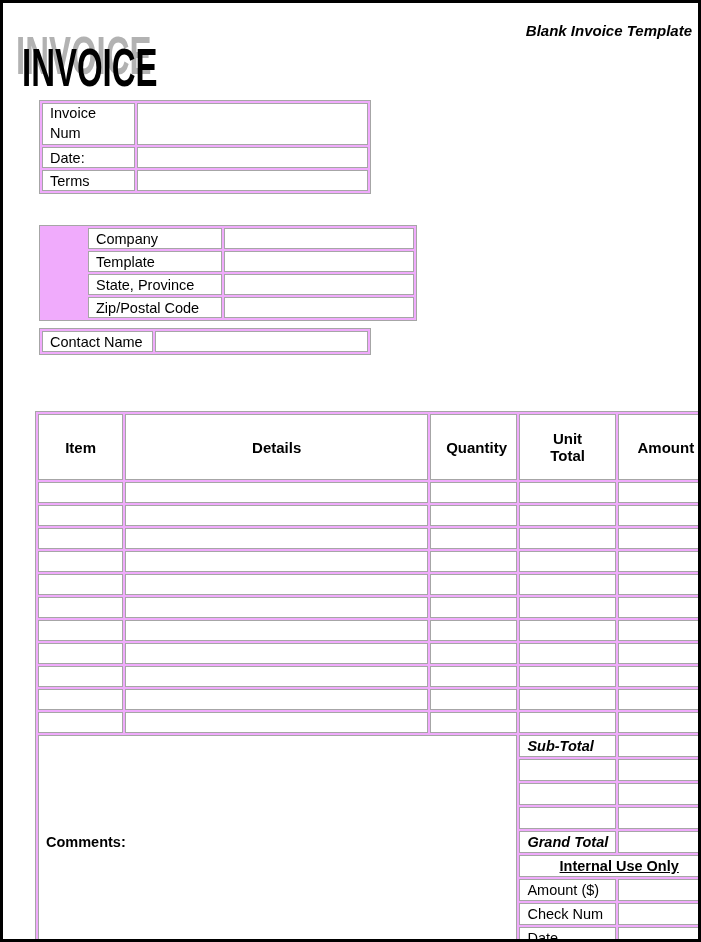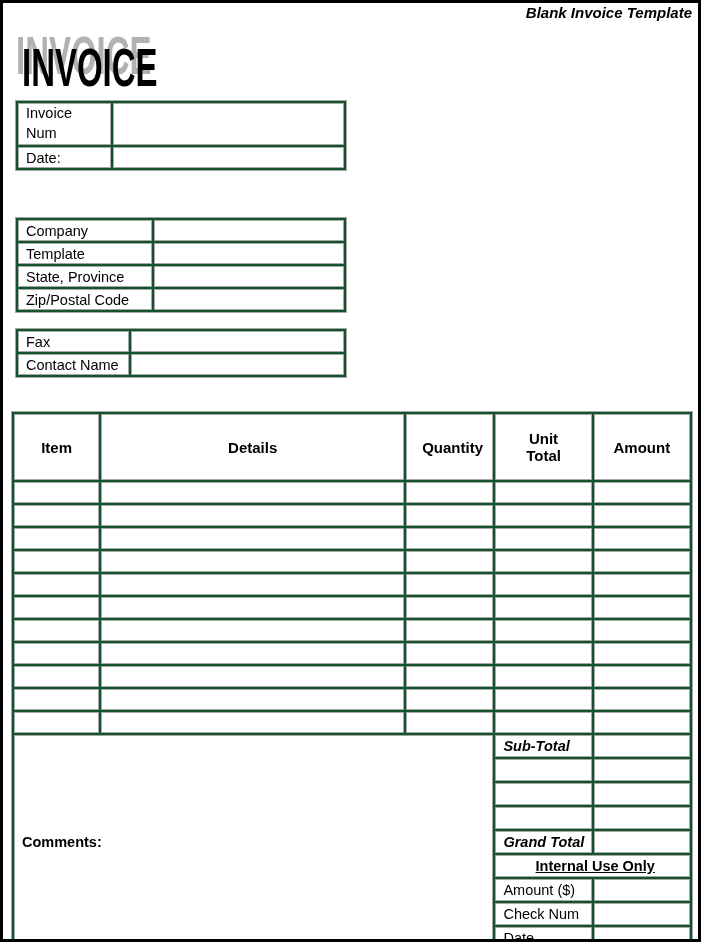--- a/index.html
+++ b/index.html
@@ -13,21 +13,21 @@
     width:701px;height:942px;
     box-sizing:border-box;
     border:3px solid #000;
     background:#fff;
     font-family:"Liberation Sans",sans-serif;
     color:var(--text);
     overflow:hidden;
   }
   
   .note{
-    position:absolute;top:1px;right:6px;
+    position:absolute;top:19px;right:6px;
     font-size:15px;font-weight:bold;font-style:italic;
     white-space:nowrap;
   }
   
   .title{
     position:absolute;
     font-size:54px;font-weight:bold;line-height:1;
     white-space:nowrap;
     transform:scale(0.61,1);
     transform-origin:left top;
@@ -36,40 +36,41 @@
   .title.shadow{left:13px;top:25px;color:var(--title-shadow);}
   .title.main{left:19px;top:37px;color:#000;}
 
   
   table.grid{
     border-collapse:separate;
     border-spacing:2px;
     border:1px solid var(--border-gray);
     table-layout:fixed;
     position:absolute;
-    background:#14532d;
+    background:#f0abfc;
+    margin-left:24px;
   }
   table.grid td, table.grid th{
     border:1px solid var(--border-gray);
     background:#fff;
     font-size:14.5px;
     height:19px;
     vertical-align:middle;
     padding:0 2px 0 7px;
     overflow:hidden;
   }
   table.grid th{
     font-size:15px;font-weight:bold;text-align:center;
     height:20px;padding:15px;
   }
   tr.tall td{height:40px;}
   .wrap-narrow{display:inline-block;max-width:62px;line-height:1.35;}
 
   #meta-table{left:12px;top:97px;width:332px;}
-  #company-table{left:12px;top:214px;width:332px;}
+  #company-table{left:12px;top:222px;width:332px;padding-left:46px;}
   #contact-table{left:12px;top:325px;width:332px;}
   #items-table{left:8px;top:408px;width:682px;}
 
   tr.srow td{height:20px;}
   td.comments-cell{
     vertical-align:top;
     padding:4px 4px 0 10px;
     font-size:15px;font-weight:bold;
   }
   td.total-label{font-size:15px;font-weight:bold;font-style:italic;}
@@ -92,20 +93,24 @@
       </colgroup>
     <tbody>
         <tr class="tall">
       <td><span class="wrap-narrow">Invoice Num</span></td>
       <td></td>
     </tr>
     <tr>
       <td>Date:</td>
       <td></td>
     </tr>
+    <tr>
+      <td>Terms</td>
+      <td></td>
+    </tr>
   </tbody>
     </table>
 
   <table class="grid" id="company-table">
     <colgroup>
         <col style="width:134px">
         <col style="width:190px">
       </colgroup>
     <tbody>
         <tr>
@@ -126,24 +131,20 @@
     </tr>
   </tbody>
     </table>
 
   <table class="grid" id="contact-table">
     <colgroup>
         <col style="width:111px">
         <col style="width:213px">
       </colgroup>
     <tbody>
-    <tr>
-      <td>Fax</td>
-      <td></td>
-    </tr>
     <tr>
       <td>Contact Name</td>
       <td></td>
     </tr>
   </tbody>
     </table>
 
   <table class="grid" id="items-table">
     <colgroup>
       <col style="width:85px">

